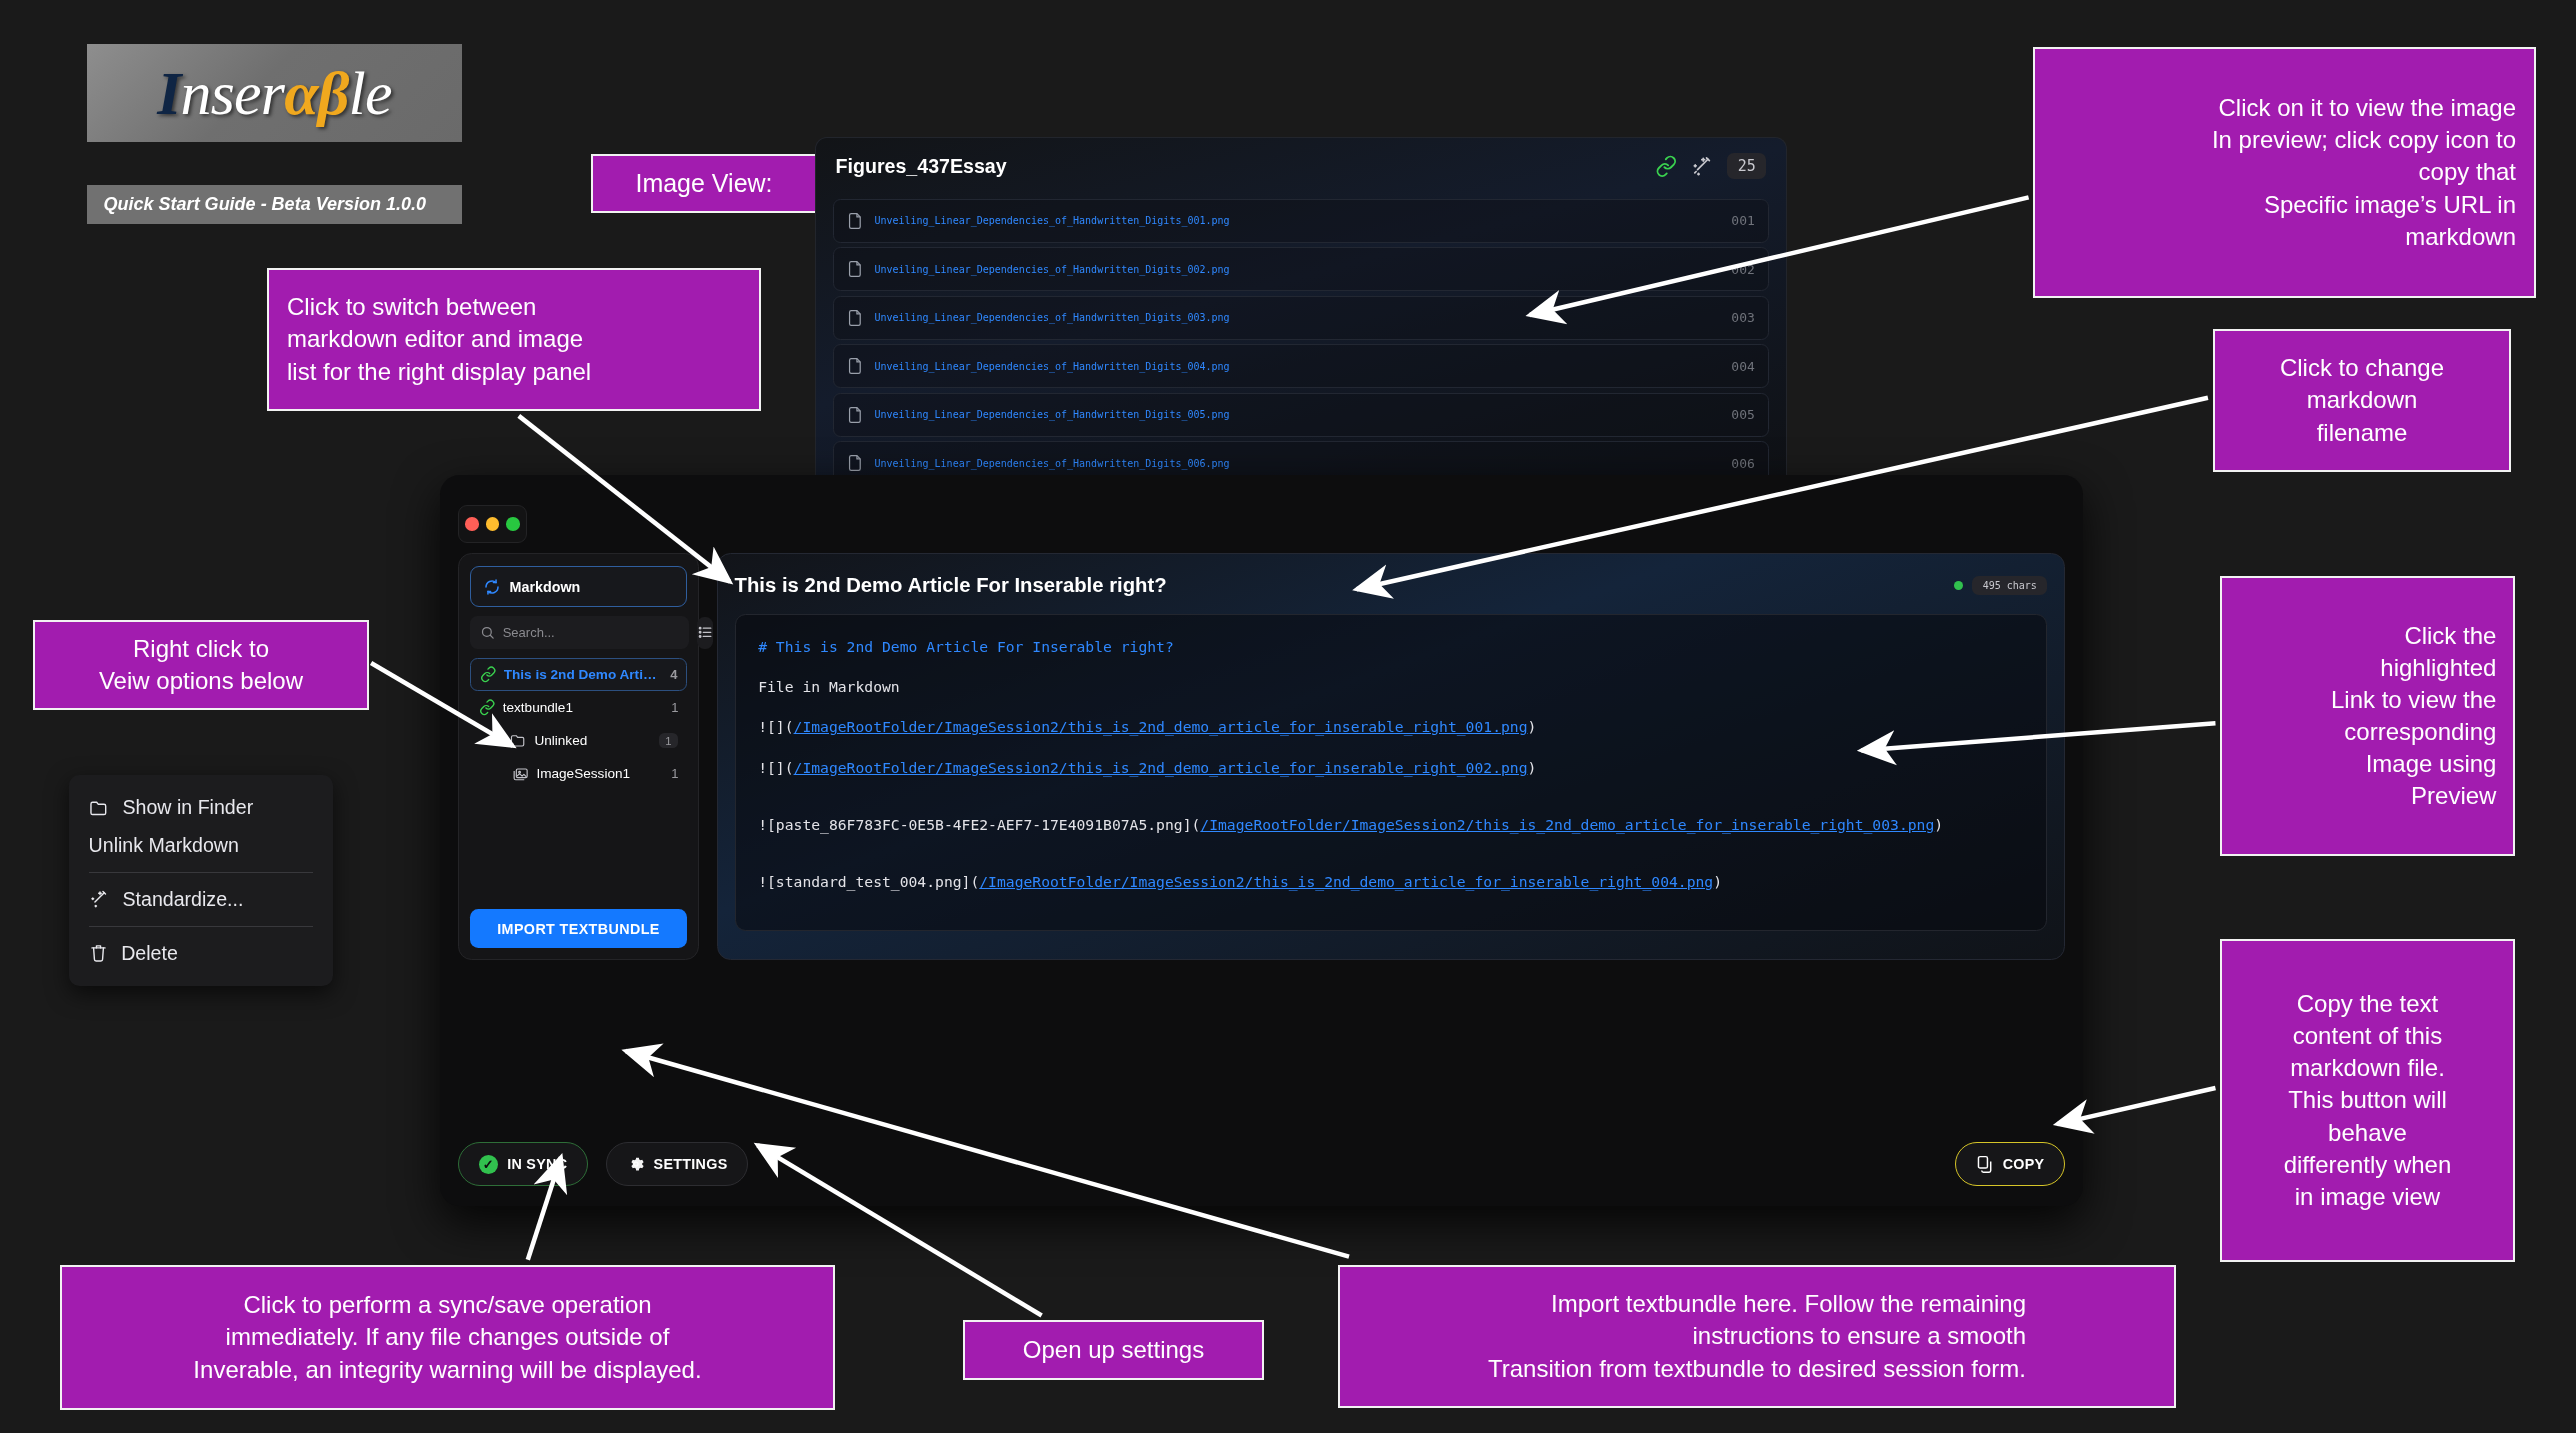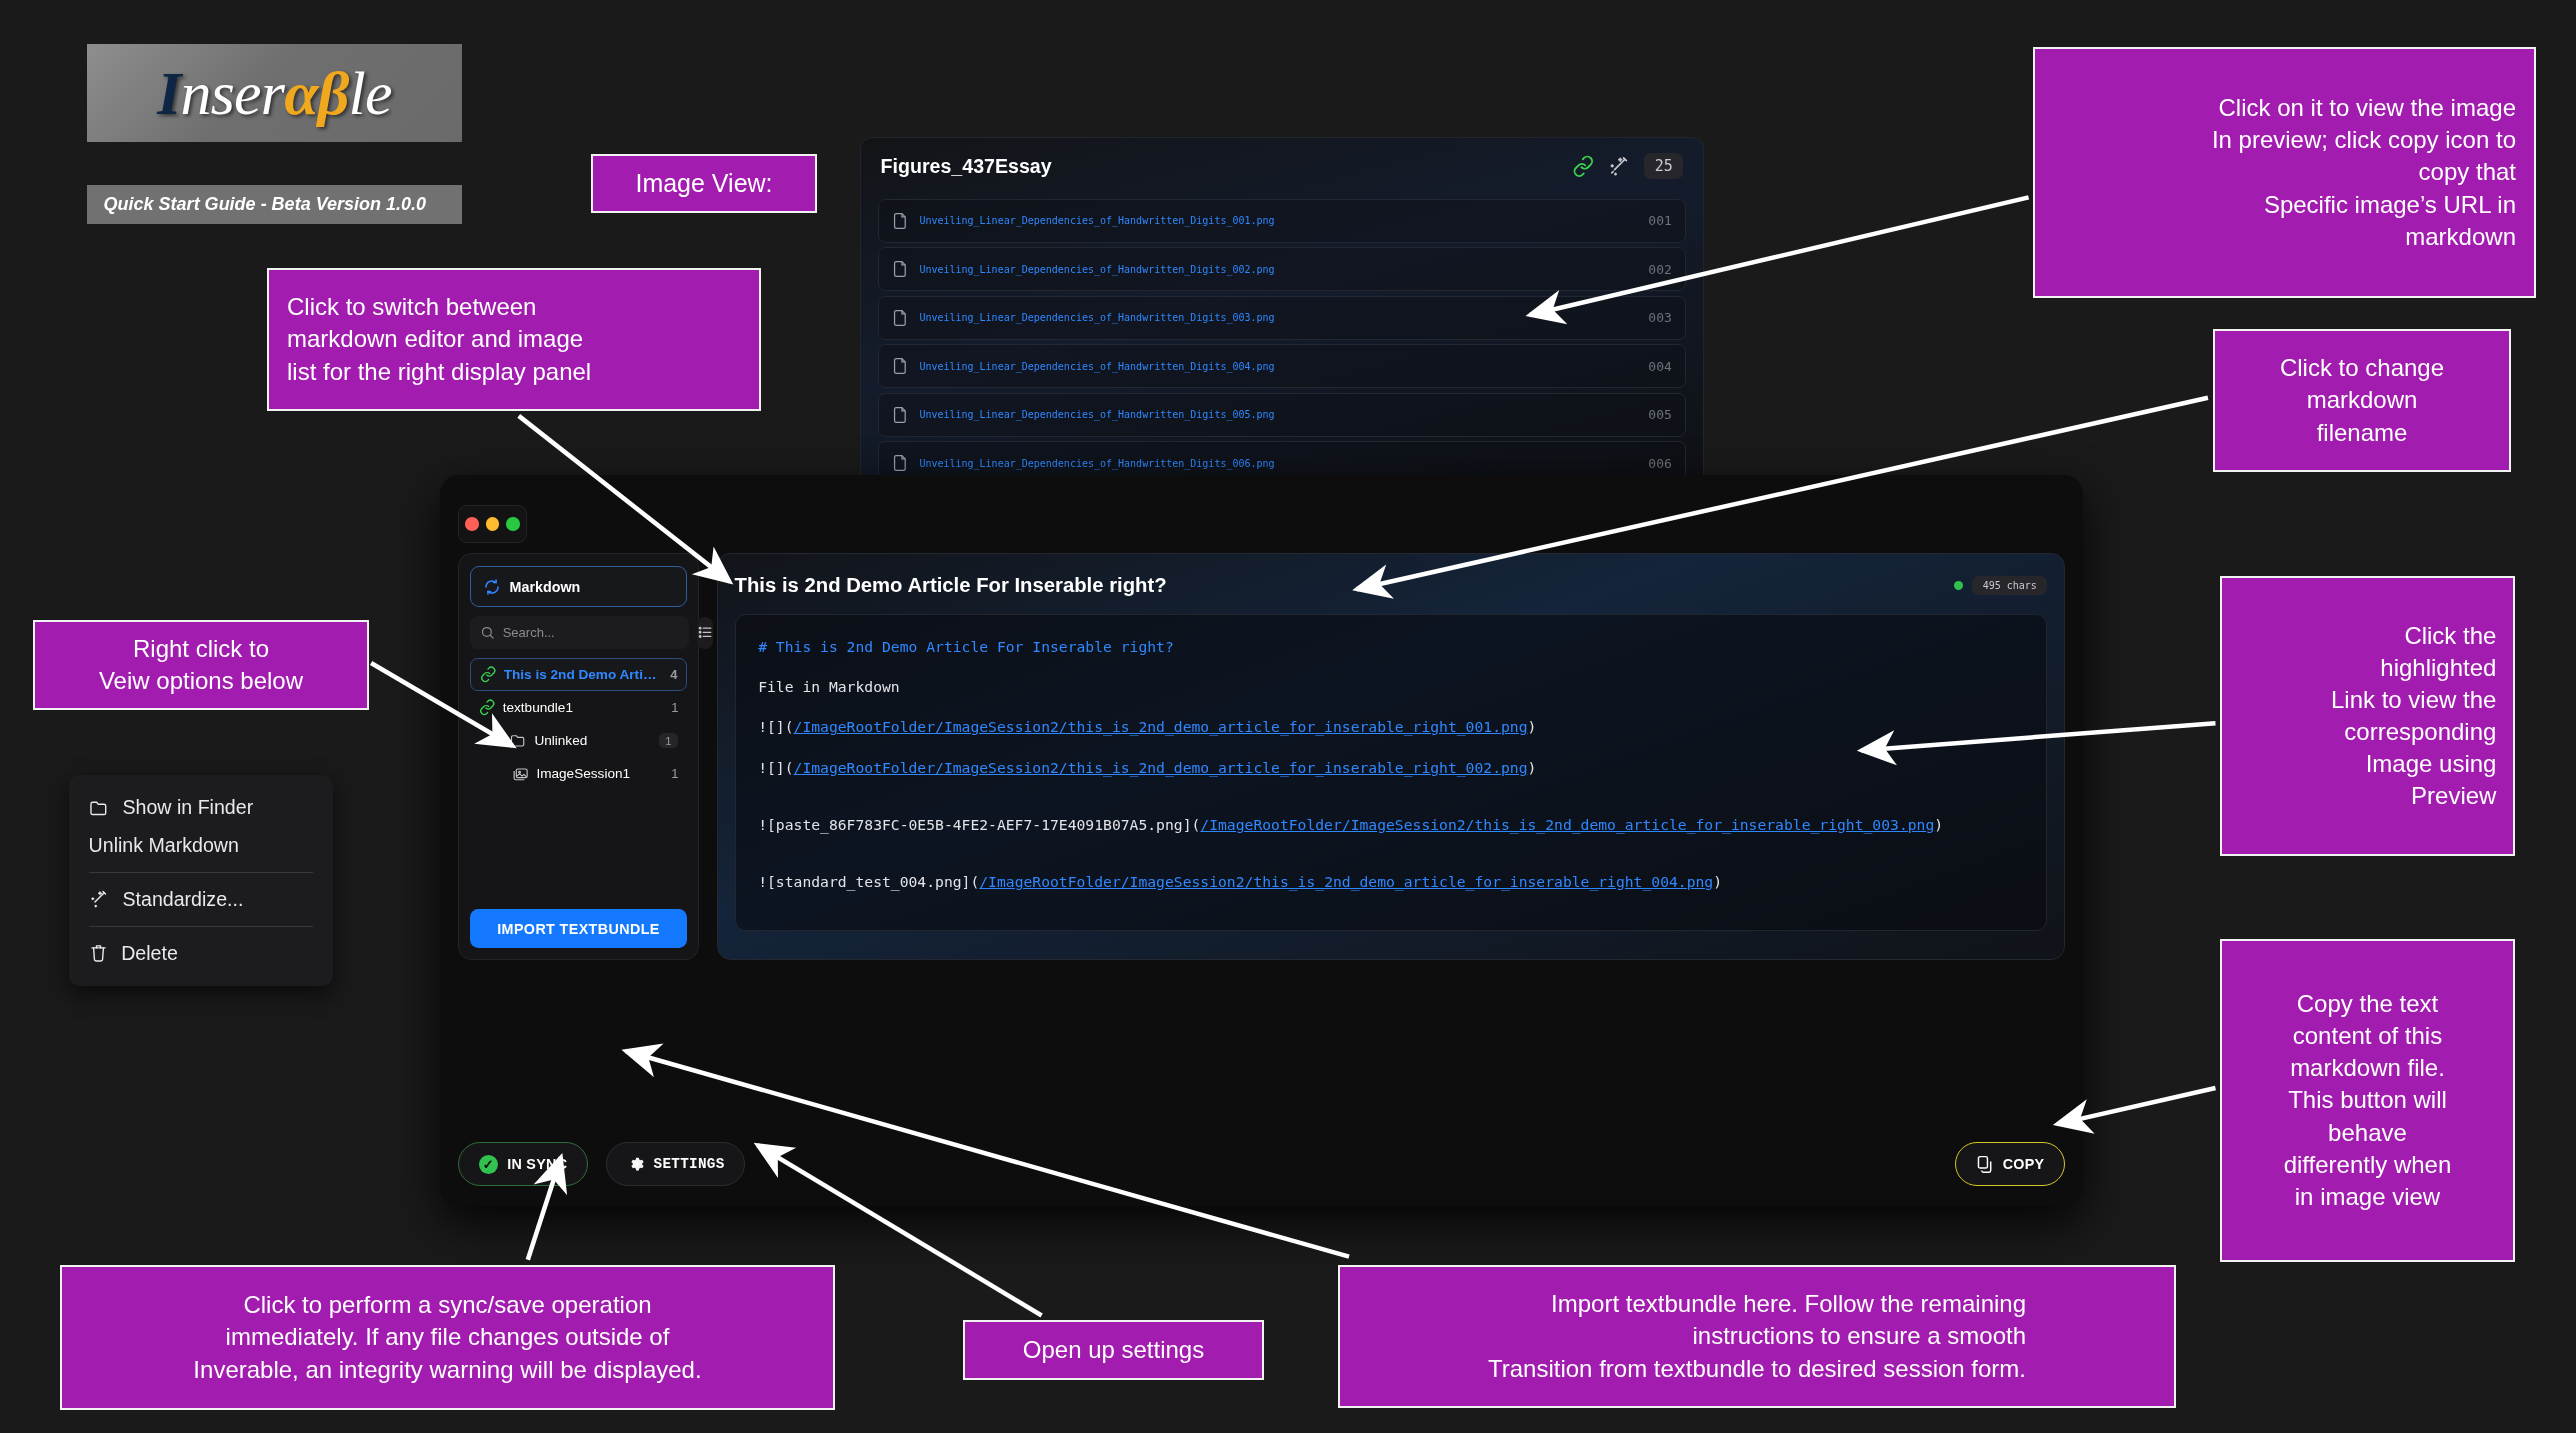--- a/index.html
+++ b/index.html
@@ -127,31 +127,31 @@
   .editor .lnk { color: #2f88ff; text-decoration: underline; }
 
   
   .footer { position: absolute; left: 18px; right: 18px; bottom: 16.6px; height: 47px; }
   .pill-btn {
     position: absolute; height: 44px; border-radius: 22px; background: #161618;
     display: flex; align-items: center; justify-content: center; gap: 9px;
     padding: 0 19.6px; color: #fff; font-size: 14.3px; font-weight: 700; letter-spacing: 0.3px;
   }
   .pill-btn.sync { left: 0; border: 1.5px solid #2e6e38; }
-  .pill-btn.settings { left: 148px; border: 1.5px solid #2d2d31; font-family: Liberation Mono, monospace; }
+  .pill-btn.settings { left: 148px; border: 1.5px solid #2d2d31; }
   .pill-btn.copy { right: 0; border: 1.5px solid #d6c528; }
   .check {
     width: 19.6px; height: 19.6px; border-radius: 50%; background: #31c14e;
     display: flex; align-items: center; justify-content: center;
     color: #0d0d0e; font-size: 13px; font-weight: 700;
   }
 
   
   .imgview {
-    position: absolute; left: 860px; top: 137px; width: 844px; height: 338px;
+    position: absolute; left: 815px; top: 137px; width: 972px; height: 338px;
     background: linear-gradient(165deg,#121417 0%,#141c2c 45%,#0f1115 100%);
     border-radius: 12px 12px 0 0; overflow: hidden;
     border: 0.8px solid #22252c; border-bottom: none;
   }
   .iv-head { display: flex; align-items: center; height: 56px; padding: 0 19.6px; }
   .iv-title { font-size: 19.6px; font-weight: 700; color: #fff; }
   .iv-actions { margin-left: auto; display: flex; align-items: center; gap: 13.6px; }
   .iv-count {
     background: #26262b; border-radius: 6.8px; padding: 3.8px 10.6px;
     font-family: "DejaVu Sans Mono", monospace; font-size: 15px; color: #c9c9cf;

